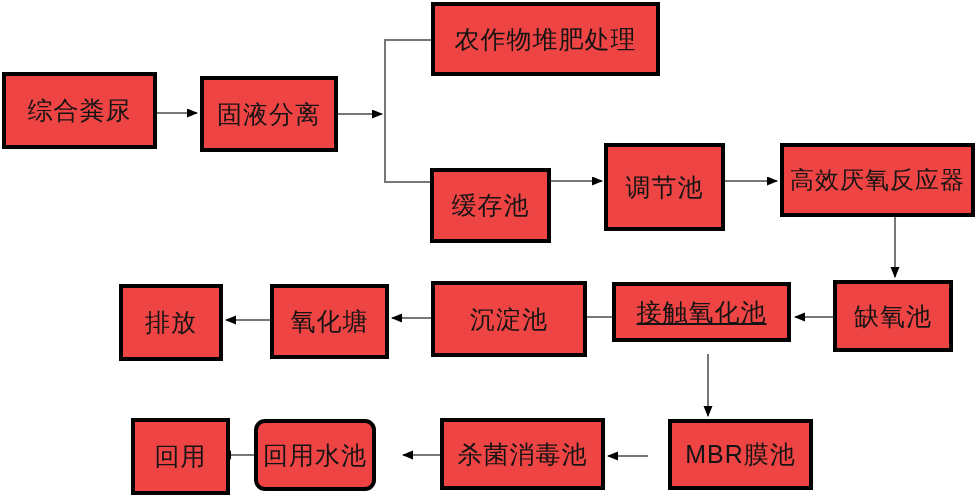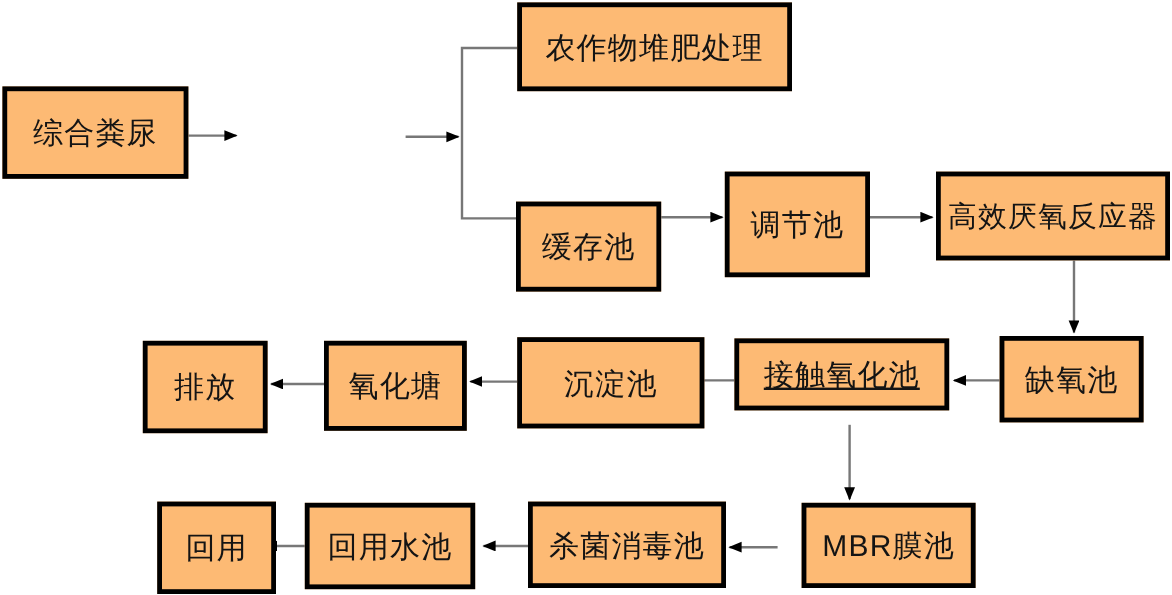--- a/index.html
+++ b/index.html
@@ -19,21 +19,21 @@
     position: absolute;
     left: 0;
     top: 0;
     width: 977px;
     height: 496px;
   }
   .node {
     position: absolute;
     box-sizing: border-box;
     border: 4px solid #000000;
-    background: #fdba74;
+    background: #ef4444;
     display: flex;
     align-items: center;
     justify-content: center;
     font-size: 25px;
     letter-spacing: 1px;
     color: #141414;
     white-space: nowrap;
     z-index: 2;
   }
   
@@ -43,21 +43,21 @@
   .n-buffer-tank            { left: 430px; top: 143px; width: 121px; height: 75px; margin-top: 25px; }
   .n-regulating-tank        { left: 604px; top: 143px; width: 121px; height: 88px; }
   .n-anaerobic-reactor      { left: 780px; top: 143px; width: 195px; height: 74px; font-size: 24px; }
   .n-anoxic-tank            { left: 833px; top: 280px; width: 120px; height: 72px; }
   .n-contact-oxidation-tank { left: 612px; top: 282px; width: 179px; height: 60px; text-decoration: underline; }
   .n-sedimentation-tank     { left: 431px; top: 281px; width: 156px; height: 76px; }
   .n-oxidation-pond         { left: 270px; top: 284px; width: 119px; height: 75px; }
   .n-discharge              { left: 119px; top: 284px; width: 104px; height: 77px; }
   .n-mbr-membrane-tank      { left: 648px; top: 419px; width: 145px; height: 71px; margin-left: 20px; }
   .n-disinfection-tank      { left: 440px; top: 418px; width: 165px; height: 72px; }
-  .n-reuse-water-tank       { left: 254px; top: 419px; width: 142px; height: 72px; }
+  .n-reuse-water-tank       { left: 254px; top: 419px; width: 122px; height: 72px; border-radius: 11px; }
   .n-reuse                  { left: 131px; top: 418px; width: 99px;  height: 77px; }
 
   .wire {
     stroke: #777777;
     stroke-width: 2;
     fill: none;
   }
 </style>
 </head>
 <body>
@@ -81,20 +81,21 @@
     <line class="wire" x1="612" y1="317" x2="574" y2="317" marker-end="url(#ah)"></line>
     <line class="wire" x1="431" y1="318" x2="392" y2="318" marker-end="url(#ah)"></line>
     <line class="wire" x1="270" y1="320" x2="226" y2="320" marker-end="url(#ah)"></line>
     <line class="wire" x1="708" y1="354" x2="708" y2="416" marker-end="url(#ah)"></line>
     <line class="wire" x1="648" y1="456" x2="608" y2="456" marker-end="url(#ah)"></line>
     <line class="wire" x1="440" y1="455" x2="403" y2="455" marker-end="url(#ah)"></line>
     <line class="wire" x1="254" y1="455" x2="221" y2="455" marker-end="url(#ah)"></line>
   </svg>
 
   <div class="node n-combined-manure">综合粪尿</div>
+  <div class="node n-solid-liquid-separation">固液分离</div>
   <div class="node n-crop-composting">农作物堆肥处理</div>
   <div class="node n-buffer-tank">缓存池</div>
   <div class="node n-regulating-tank">调节池</div>
   <div class="node n-anaerobic-reactor">高效厌氧反应器</div>
   <div class="node n-anoxic-tank">缺氧池</div>
   <div class="node n-contact-oxidation-tank">接触氧化池</div>
   <div class="node n-sedimentation-tank">沉淀池</div>
   <div class="node n-oxidation-pond">氧化塘</div>
   <div class="node n-discharge">排放</div>
   <div class="node n-mbr-membrane-tank">MBR膜池</div>

